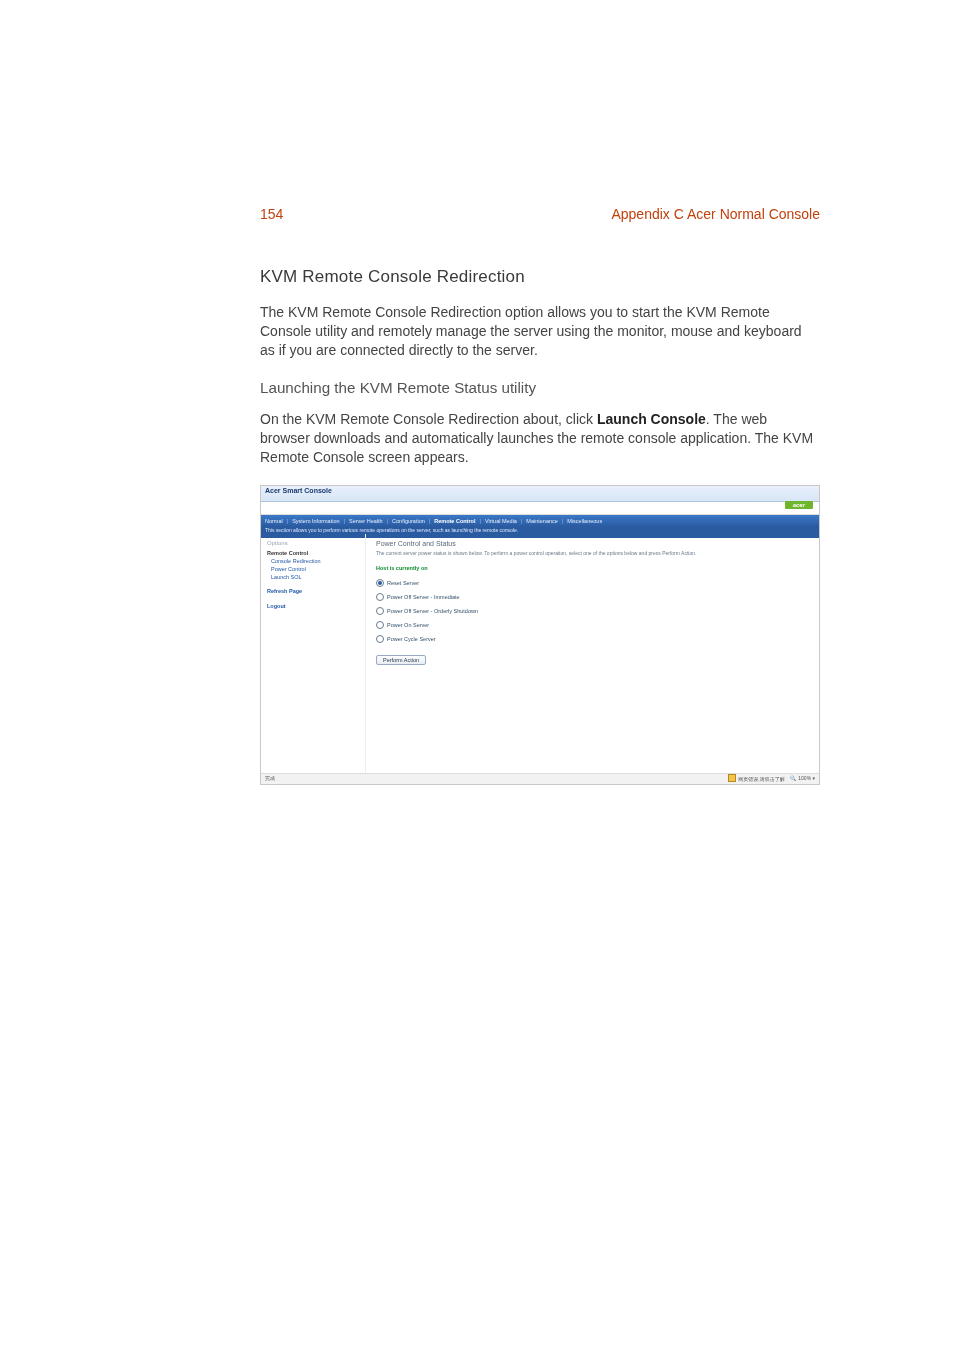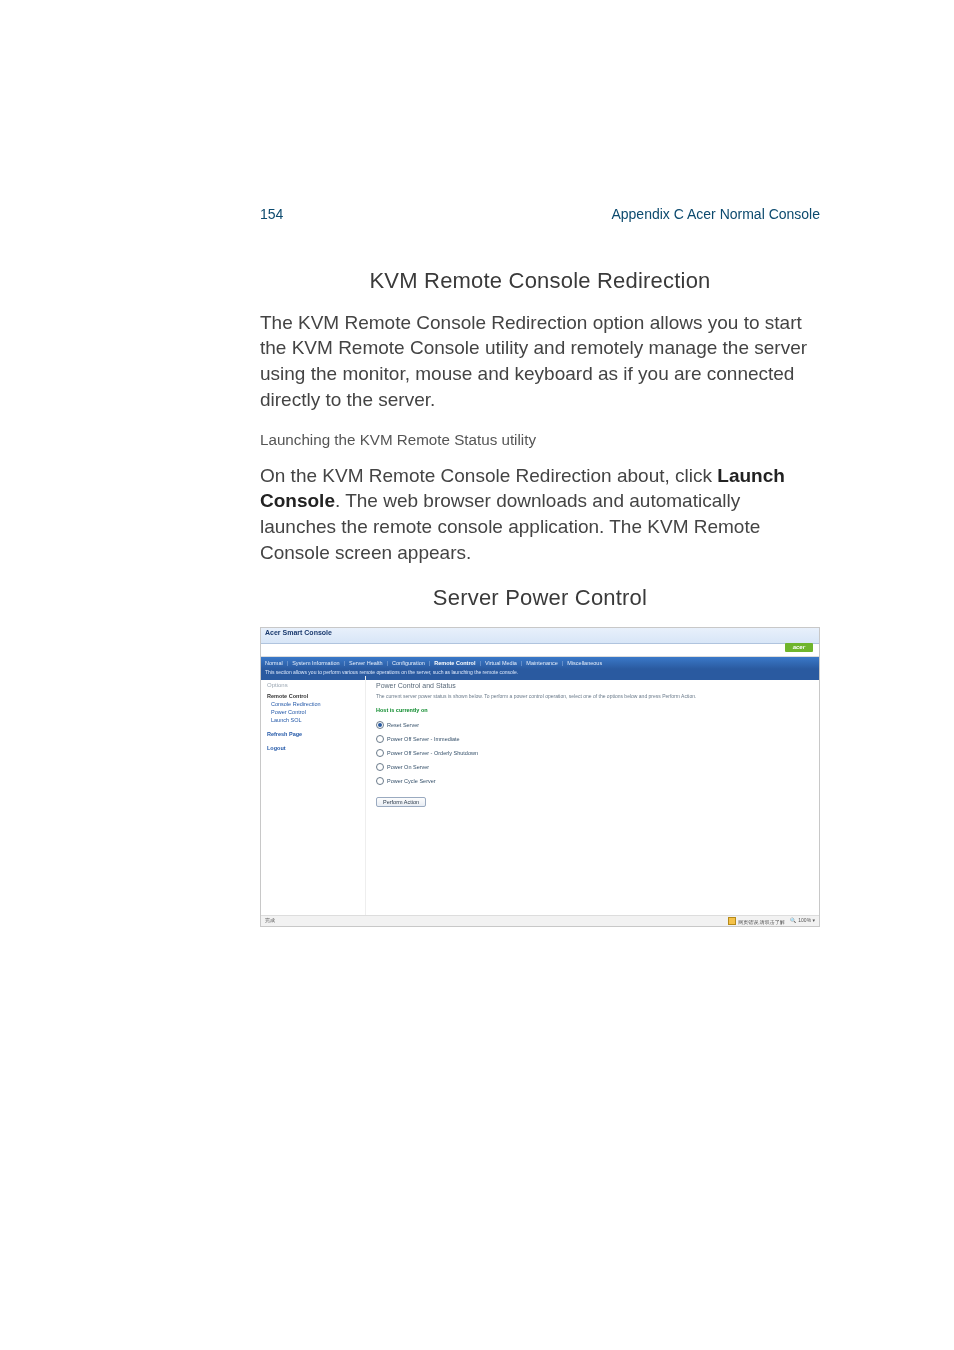--- a/index.html
+++ b/index.html
@@ -22,35 +22,34 @@
   .page {
     position: relative;
     width: 560px;
     margin-left: 260px;
     padding-top: 205px;
   }
   .running-head {
     display: flex;
     justify-content: space-between;
     font-size: 14px;
-    color: #0c4a6e;
+    color: #c2410c;
     margin-bottom: 42px;
     gap: 20px;
   }
   h1.section {
-    font-size: 22px;
+    font-size: 17px;
     font-weight: 400;
     color: var(--heading-color);
     margin: 0 0 14px 0;
     letter-spacing: .2px;
-    text-align: center;
   }
   p.body {
     margin: 0 0 18px 0;
-    font-size: 19px;
+    font-size: 14px;
     color: #444;
   }
   p.sub {
     margin: 0 0 12px 0;
     font-size: 15.2px;
     color: #555;
   }
   .bold { font-weight: 700; color: #222; margin-top: 20px; }
   .screenshot {
     width: 100%;
@@ -191,21 +190,20 @@
     <span>Appendix C Acer Normal Console</span>
   </div>
 
   <h1 class="section">KVM Remote Console Redirection</h1>
   <p class="body">The KVM Remote Console Redirection option allows you to start the KVM Remote Console utility and remotely manage the server using the monitor, mouse and keyboard as if you are connected directly to the server.</p>
   <p class="sub">Launching the KVM Remote Status utility</p>
   <p class="body">
     <span>On the KVM Remote Console Redirection about, click </span><span class="bold">Launch Console</span><span>. The web browser downloads and automatically launches the remote console application. The KVM Remote Console screen appears.</span>
   </p>
 
-  <h1 class="section">Server Power Control</h1>
 
   <div class="screenshot">
     <div class="ss-titlebar">Acer Smart Console</div>
     <div class="ss-brandbar">
       <span class="ss-brand">acer</span>
     </div>
     <div class="ss-tabs">
       <span class="ss-tab">Normal</span>
         <span class="ss-sep">|</span>
       <span class="ss-tab">System Information</span>

